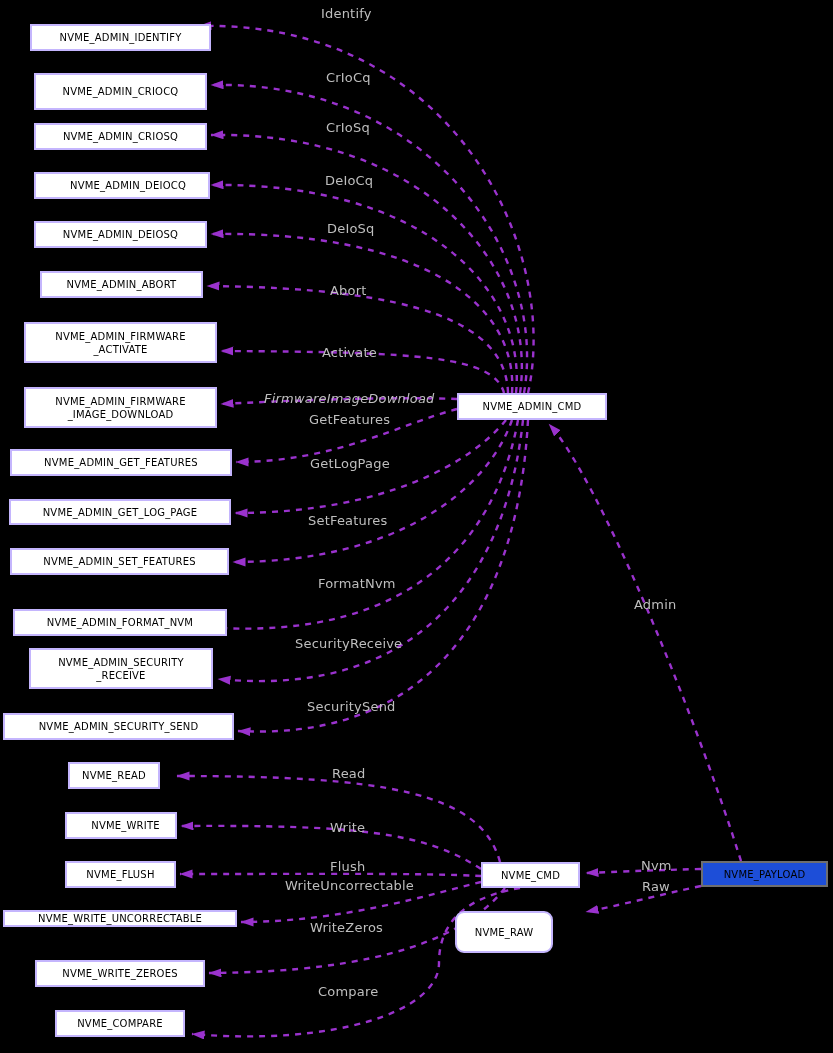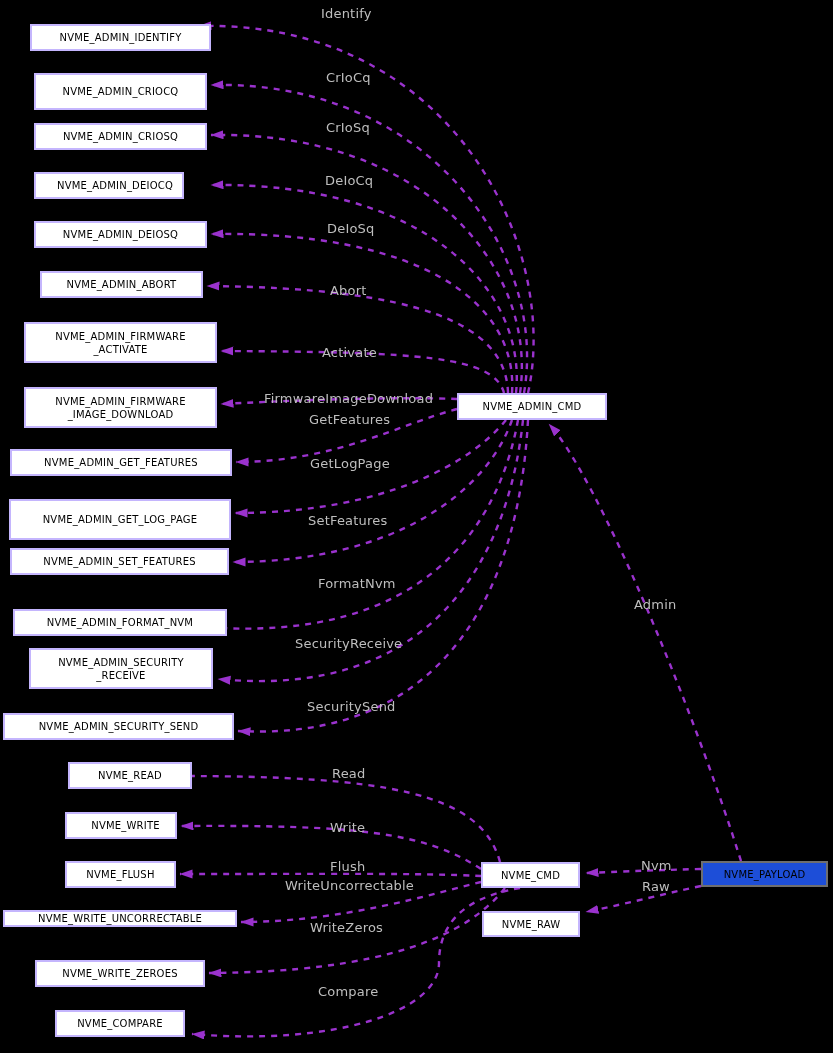--- a/index.html
+++ b/index.html
@@ -45,53 +45,53 @@
     <path class="edge" d="M 481 882 C 432 894, 342 922, 241 922" marker-end="url(#arrow)"></path>
     <path class="edge" d="M 505 888 C 467 936, 385 972, 209 973" marker-end="url(#arrow)"></path>
     <path class="edge" d="M 520 888 C 455 899, 439 931, 439 963 C 439 1012, 333 1046, 192 1034" marker-end="url(#arrow)"></path>
     <path class="edge" d="M 701 869 C 662 870, 632 871, 586 873" marker-end="url(#arrow)"></path>
     <path class="edge" d="M 701 886 C 663 894, 634 902, 586 912" marker-end="url(#arrow)"></path>
   </svg>
 
   <div class="node" style="left:30px;top:24px;width:181px;height:27px;">NVME_ADMIN_IDENTIFY</div>
   <div class="node" style="left:34px;top:73px;width:173px;height:37px;">NVME_ADMIN_CRIOCQ</div>
   <div class="node" style="left:34px;top:123px;width:173px;height:27px;">NVME_ADMIN_CRIOSQ</div>
-  <div class="node" style="left:34px;top:172px;width:150px;height:27px;padding-left:12px;">NVME_ADMIN_DEIOCQ</div>
+  <div class="node" style="left:34px;top:172px;width:176px;height:27px;padding-left:12px;">NVME_ADMIN_DEIOCQ</div>
   <div class="node" style="left:34px;top:221px;width:173px;height:27px;">NVME_ADMIN_DEIOSQ</div>
   <div class="node" style="left:40px;top:271px;width:163px;height:27px;">NVME_ADMIN_ABORT</div>
   <div class="node" style="left:24px;top:322px;width:193px;height:41px;">NVME_ADMIN_FIRMWARE
 _ACTIVATE</div>
   <div class="node" style="left:24px;top:387px;width:193px;height:41px;">NVME_ADMIN_FIRMWARE
 _IMAGE_DOWNLOAD</div>
   <div class="node" style="left:10px;top:449px;width:222px;height:27px;">NVME_ADMIN_GET_FEATURES</div>
-  <div class="node" style="left:9px;top:499px;width:222px;height:41px;">NVME_ADMIN_GET_LOG_PAGE</div>
+  <div class="node" style="left:9px;top:499px;width:222px;height:26px;">NVME_ADMIN_GET_LOG_PAGE</div>
   <div class="node" style="left:10px;top:548px;width:219px;height:27px;">NVME_ADMIN_SET_FEATURES</div>
   <div class="node" style="left:13px;top:597px;width:214px;height:27px;margin-top:12px;">NVME_ADMIN_FORMAT_NVM</div>
   <div class="node" style="left:29px;top:648px;width:184px;height:41px;">NVME_ADMIN_SECURITY
 _RECEIVE</div>
   <div class="node" style="left:3px;top:713px;width:231px;height:27px;">NVME_ADMIN_SECURITY_SEND</div>
-  <div class="node" style="left:68px;top:762px;width:124px;height:27px;">NVME_READ</div>
+  <div class="node" style="left:68px;top:762px;width:92px;height:27px;">NVME_READ</div>
   <div class="node" style="left:65px;top:812px;width:112px;height:27px;padding-left:9px;">NVME_WRITE</div>
   <div class="node" style="left:65px;top:861px;width:111px;height:27px;">NVME_FLUSH</div>
   <div class="node" style="left:3px;top:910px;width:234px;height:17px;">NVME_WRITE_UNCORRECTABLE</div>
   <div class="node" style="left:35px;top:960px;width:170px;height:27px;">NVME_WRITE_ZEROES</div>
   <div class="node" style="left:55px;top:1010px;width:130px;height:27px;">NVME_COMPARE</div>
   <div class="node" style="left:457px;top:393px;width:150px;height:27px;">NVME_ADMIN_CMD</div>
   <div class="node" style="left:481px;top:862px;width:99px;height:26px;">NVME_CMD</div>
-  <div class="node" style="left:482px;top:911px;width:98px;height:26px;">NVME_RAW</div>
+  <div class="node" style="left:455px;top:911px;width:98px;height:42px;border-radius:9px;">NVME_RAW</div>
   <div class="node gray" style="left:701px;top:861px;width:127px;height:26px;">NVME_PAYLOAD</div>
 
   <span class="elabel" style="left:321px;top:6px;">Identify</span>
   <span class="elabel" style="left:326px;top:70px;">CrIoCq</span>
   <span class="elabel" style="left:326px;top:120px;">CrIoSq</span>
   <span class="elabel" style="left:325px;top:173px;">DeIoCq</span>
   <span class="elabel" style="left:327px;top:221px;">DeIoSq</span>
   <span class="elabel" style="left:330px;top:283px;">Abort</span>
   <span class="elabel" style="left:322px;top:345px;">Activate</span>
-  <span class="elabel" style="left:264px;top:391px;">FirmwareImageDownload</span>
+  <span class="elabel" style="left:264px;top:391px;font-style:italic;">FirmwareImageDownload</span>
   <span class="elabel" style="left:309px;top:412px;">GetFeatures</span>
   <span class="elabel" style="left:310px;top:456px;">GetLogPage</span>
   <span class="elabel" style="left:308px;top:513px;">SetFeatures</span>
   <span class="elabel" style="left:318px;top:576px;">FormatNvm</span>
   <span class="elabel" style="left:295px;top:636px;">SecurityReceive</span>
   <span class="elabel" style="left:307px;top:699px;">SecuritySend</span>
   <span class="elabel" style="left:634px;top:597px;">Admin</span>
   <span class="elabel" style="left:332px;top:766px;">Read</span>
   <span class="elabel" style="left:330px;top:820px;">Write</span>
   <span class="elabel" style="left:330px;top:859px;">Flush</span>

